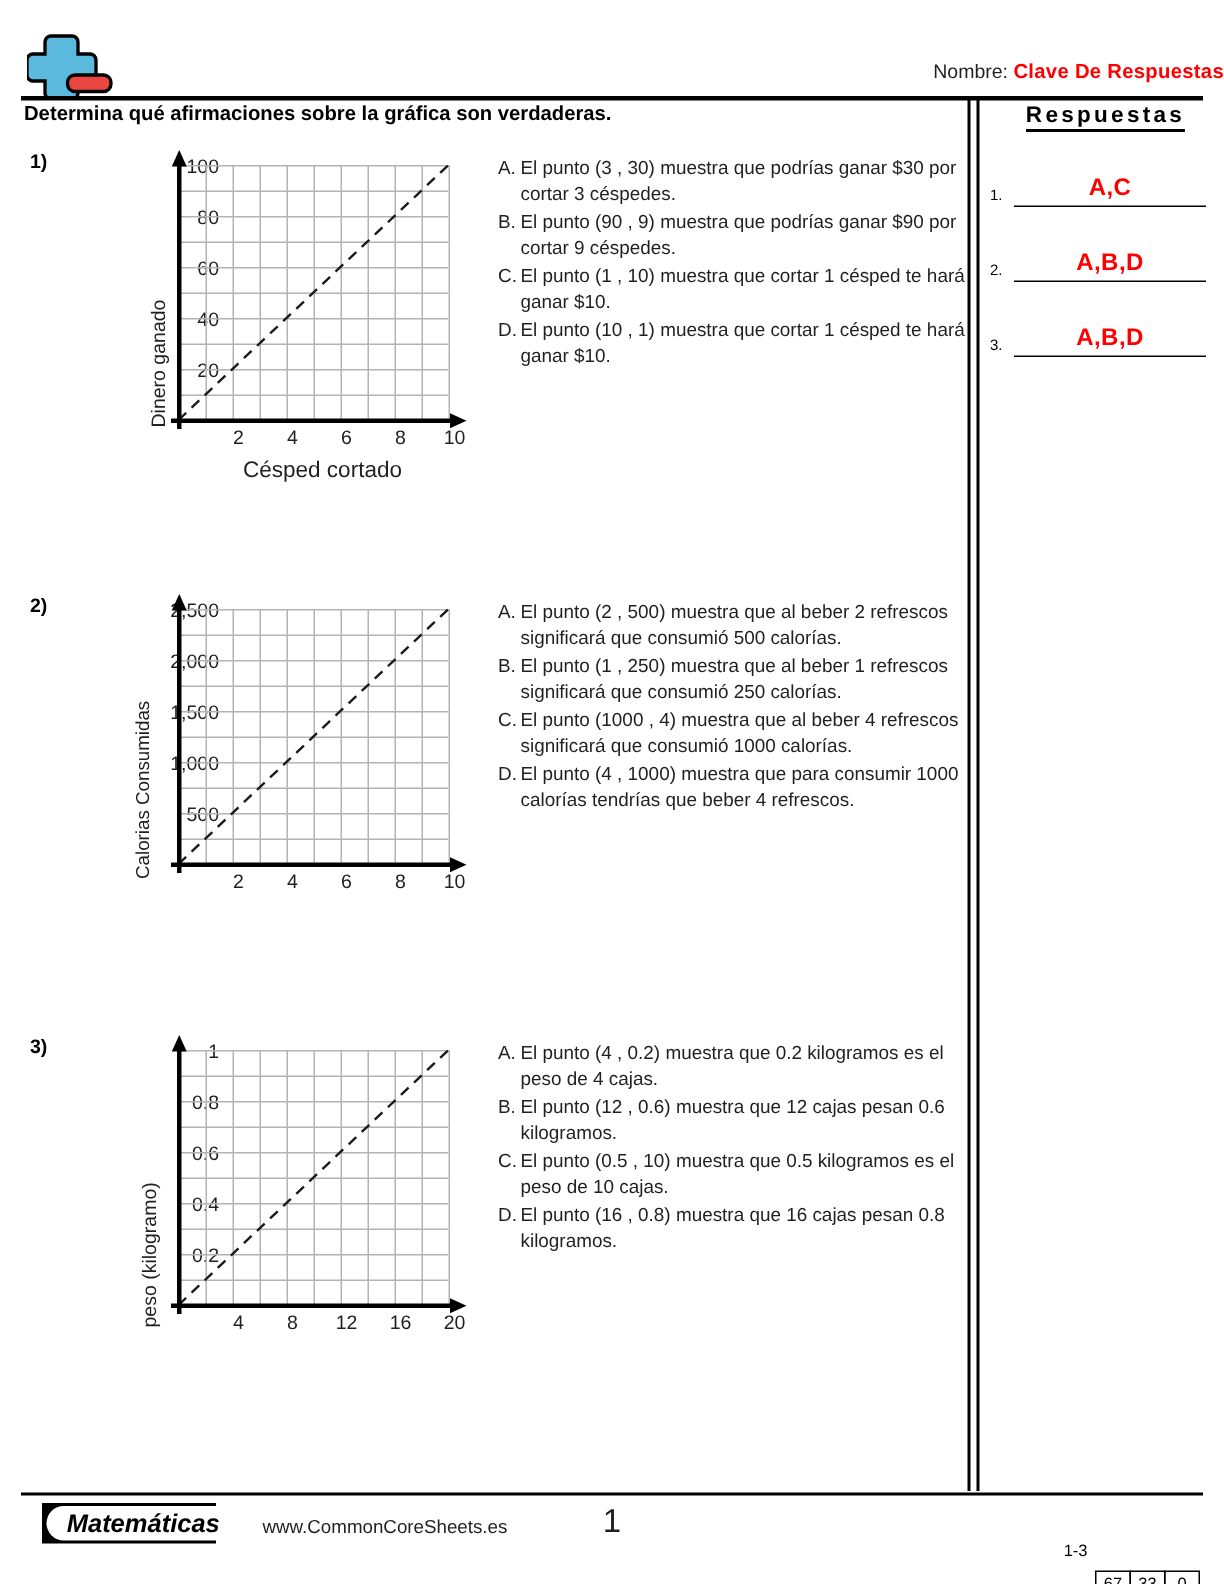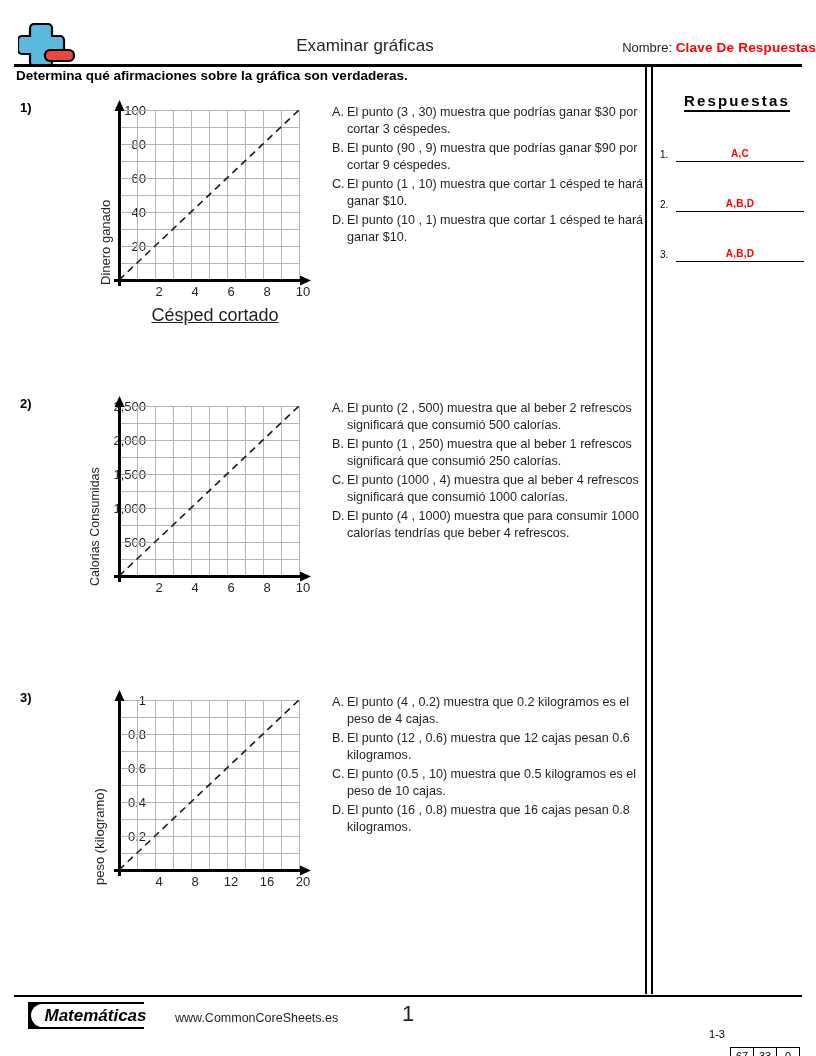--- a/index.html
+++ b/index.html
@@ -50,21 +50,21 @@
     position: absolute; left: 645px; top: 64px; width: 8px; height: 930px;
   }
   .divider i {
     position: absolute; top: 0; width: 2px; height: 100%; background: #000;
   }
   .divider i.a { left: 0; }
   .divider i.b { left: 6px; }
 
   
   .answers {
-    position: absolute; left: 660px; top: 68px; width: 150px; margin-top: 24px;
+    position: absolute; left: 660px; top: 68px; width: 150px;
   }
   .answers-title {
     font-size: 15px; font-weight: bold; text-align: center;
     letter-spacing: 2.2px;
     border-bottom: 2px solid #000;
     display: inline-block; padding-bottom: 1px; margin-left: 4px;
   }
   .ans-row {
     position: relative; height: 44px; margin-top: 6px;
   }
@@ -72,43 +72,43 @@
     position: absolute; left: 0; bottom: 2px;
     font-size: 10px; color: #000;
   }
   .ans-line {
     position: absolute; left: 16px; bottom: 0; width: 128px;
     border-bottom: 1.5px solid #000; height: 1px;
   }
   .ans-val {
     position: absolute; left: 16px; bottom: 3px; width: 128px;
     text-align: center;
-    color: #ff0000; font-weight: bold; font-size: 10px; letter-spacing: .3px;
+    color: #ff0000; font-weight: bold; font-size: 16px; letter-spacing: .3px;
   }
 
   
   .problem { position: absolute; left: 0; width: 645px; }
   .prob-num {
     position: absolute; left: 20px; top: 0;
     font-size: 13px; font-weight: bold;
   }
 
   
   .graph { position: absolute; }
   .g-ylabel {
     position: absolute;
     font-size: 13px; color: #231f20;
     transform-origin: 0 0;
     transform: rotate(-90deg);
     white-space: nowrap;
   }
   .g-xlabel {
     position: absolute;
-    font-size: 18px; color: #231f20;
-    text-align: center; white-space: nowrap; text-decoration: underline;
+    font-size: 15px; color: #231f20;
+    text-align: center; white-space: nowrap;
   }
   .g-ytick {
     position: absolute; text-align: right;
     font-size: 13px; color: #231f20; white-space: nowrap;
   }
   .g-xtick {
     position: absolute; text-align: center;
     font-size: 13px; color: #231f20; white-space: nowrap;
   }
   .g-plot { position: absolute; }
@@ -167,21 +167,20 @@
 </head>
 <body>
 
 <div class="header">
   <div class="logo">
     <svg width="62" height="42" viewBox="0 0 62 42">
       <path d="M16 2 h14 a4 4 0 0 1 4 4 v8 h8 a4 4 0 0 1 4 4 v10 a4 4 0 0 1 -4 4 h-8 v8 a4 4 0 0 1 -4 4 h-14 a4 4 0 0 1 -4 -4 v-8 h-8 a4 4 0 0 1 -4 -4 v-10 a4 4 0 0 1 4 -4 h8 v-8 a4 4 0 0 1 4 -4 z" fill="#5bb9dd" stroke="#000" stroke-width="2.2"></path>
       <rect x="27" y="28" width="29" height="11" rx="5" fill="#e8463f" stroke="#000" stroke-width="2.2"></rect>
     </svg>
   </div>
-  <div class="sheet-title">Examinar gráficas</div>
   <div class="name-wrap">
     <span class="name-label">Nombre:</span>
     <span class="name-value">Clave De Respuestas</span>
   </div>
   <div class="header-rule"></div>
 </div>
 
 <div class="instructions">Determina qué afirmaciones sobre la gráfica son verdaderas.</div>
 
 <div class="divider">

